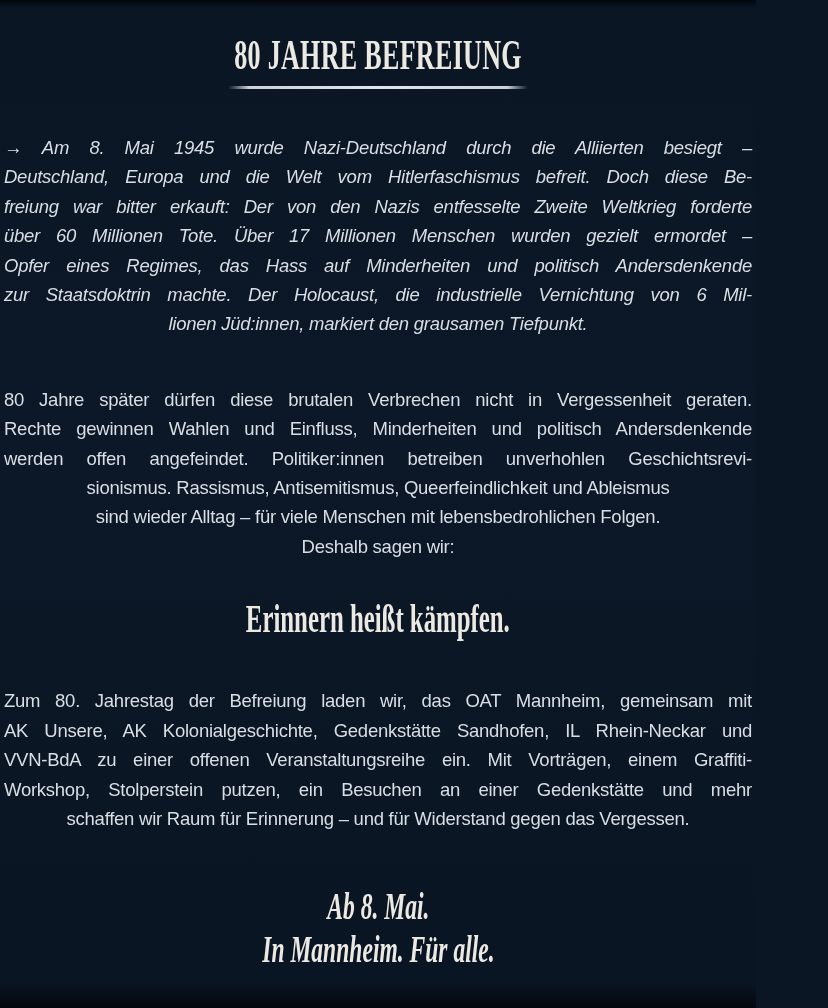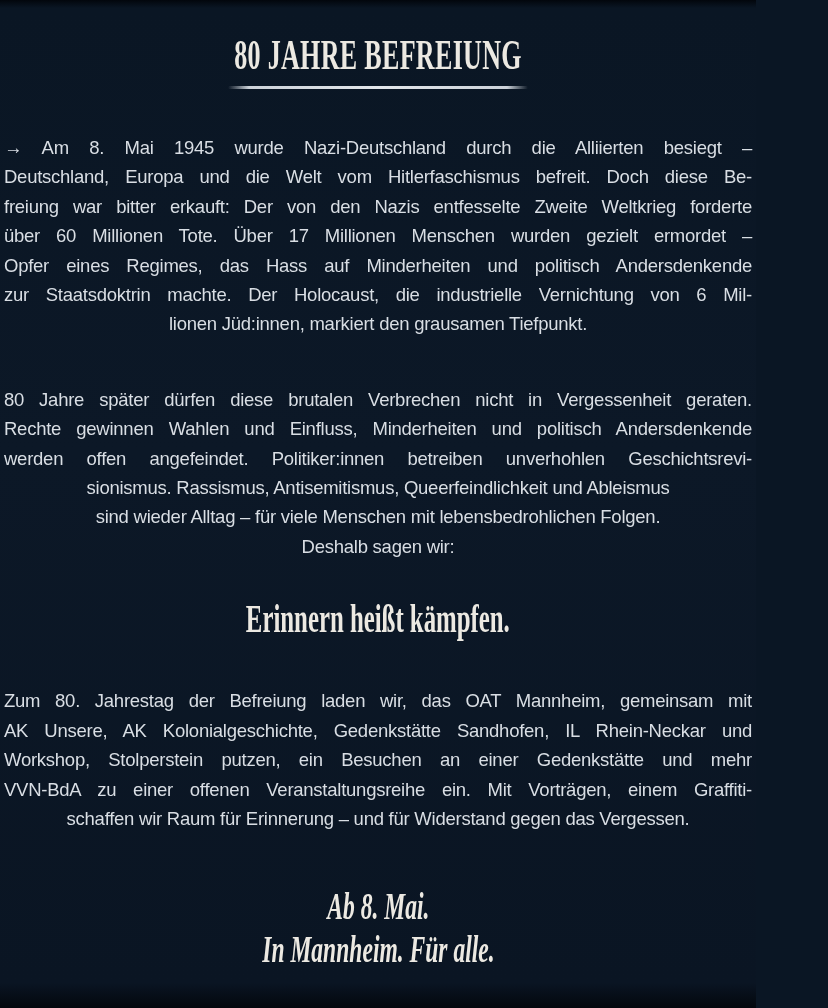--- a/index.html
+++ b/index.html
@@ -60,21 +60,21 @@
   }
   
   .para {
     width: 748px;
     margin: 0 auto;
     color: #d9dee4;
     font-size: 18.5px;
     line-height: 29.4px;
     letter-spacing: -0.25px;
   }
-  .p-history { margin-top: 44px; }
+  .p-history { margin-top: 44px; font-style: italic; }
   .p-present { margin-top: 46px; }
   .p-event   { margin-top: 43px; }
   .jline {
     text-align: justify;
     text-align-last: justify;
   }
   .cline {
     text-align-last: center;
   }
 </style>
@@ -105,22 +105,22 @@
     <div class="cline">sionismus. Rassismus, Antisemitismus, Queerfeindlichkeit und Ableismus</div>
     <div class="cline">sind wieder Alltag – für viele Menschen mit lebensbedrohlichen Folgen.</div>
     <div class="cline">Deshalb sagen wir:</div>
   </section>
 
   <h2 class="display slogan" style="margin:34px 0 0 0;"><span class="squeeze">Erinnern heißt kämpfen.</span></h2>
 
   <section class="para p-event">
     <div class="jline">Zum 80. Jahrestag der Befreiung laden wir, das OAT Mannheim, gemeinsam mit</div>
     <div class="jline">AK Unsere, AK Kolonialgeschichte, Gedenkstätte Sandhofen, IL Rhein-Neckar und</div>
+    <div class="jline">VVN-BdA zu einer offenen Veranstaltungsreihe ein. Mit Vorträgen, einem Graffiti-</div>
     <div class="jline">Workshop, Stolperstein putzen, ein Besuchen an einer Gedenkstätte und mehr</div>
-    <div class="jline">VVN-BdA zu einer offenen Veranstaltungsreihe ein. Mit Vorträgen, einem Graffiti-</div>
     <div class="cline">schaffen wir Raum für Erinnerung – und für Widerstand gegen das Vergessen.</div>
   </section>
 
   <footer class="display footer">
     <div><span class="squeeze">Ab 8. Mai.</span></div>
     <div><span class="squeeze">In Mannheim. Für alle.</span></div>
   </footer>
 
 </div>
 

